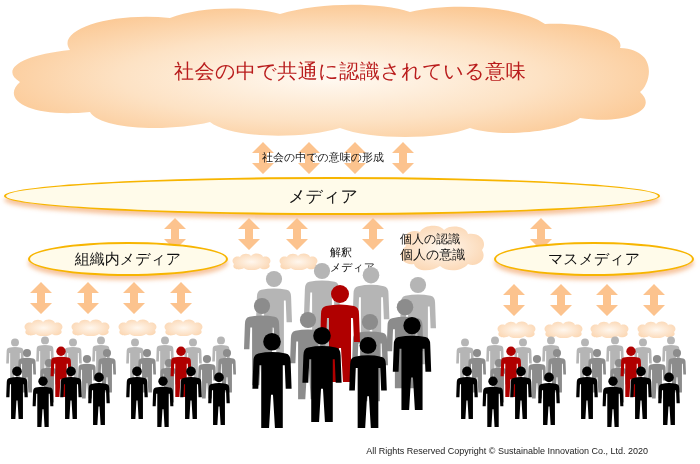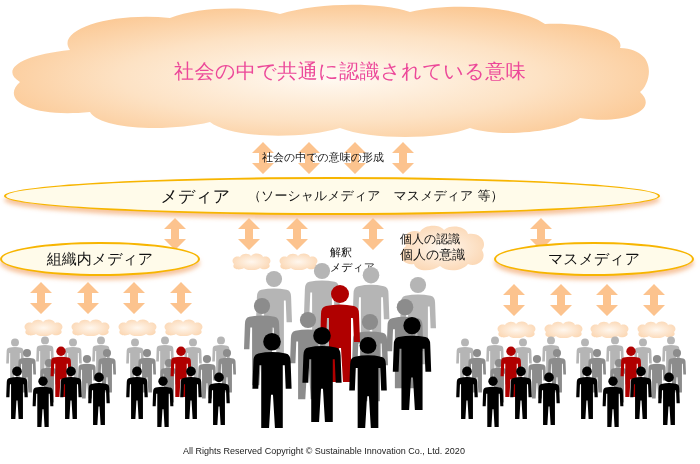--- a/index.html
+++ b/index.html
@@ -1,29 +1,29 @@
 <!DOCTYPE html>
 <html><head>
 <meta charset="utf-8">
 <style>
   html,body{margin:0;padding:0;background:#fff;}
   body{width:700px;height:464px;position:relative;overflow:hidden;font-family:"DejaVu Sans",sans-serif;color:#111;}
   .abs{position:absolute;}
   .cloud-main{position:absolute;left:0;top:0;width:700px;height:140px;}
-  .title{position:absolute;left:0;width:700px;top:58px;text-align:center;font-size:20px;color:#ec4899;letter-spacing:0.5px;}
+  .title{position:absolute;left:0;width:700px;top:58px;text-align:center;font-size:20px;color:#b91c1c;letter-spacing:0.5px;}
   .formation{position:absolute;left:262px;top:150px;font-size:11px;color:#111;}
   .ellipse{position:absolute;border:2.5px solid #f7b500;border-radius:50%;background:#fffbea;box-shadow:0 4px 4px rgba(240,150,80,0.55);display:flex;align-items:center;justify-content:center;}
   .media-main{left:4px;top:177px;width:652px;height:34px;}
   .media-main span{font-size:13px;}
   .media-main .big{font-size:17px;margin-right:18px;}
   .sub-ellipse{font-size:15px;}
   .arrow{position:absolute;width:22px;height:32px;}
   .puff{position:absolute;width:42px;height:18px;}
   .label-small{position:absolute;font-size:11px;line-height:15px;}
-  .footer{position:absolute;left:0;width:648px;top:446px;text-align:center;font-size:9px;font-family:"Liberation Sans",sans-serif;color:#222;}
+  .footer{position:absolute;left:0;width:648px;top:446px;text-align:right;font-size:9px;font-family:"Liberation Sans",sans-serif;color:#222;}
 </style>
 </head>
 <body>
 
 <svg width="0" height="0" style="position:absolute">
   <defs>
     <radialGradient id="cloudGrad" cx="50%" cy="55%" r="60%">
       <stop offset="0%" stop-color="#fffaf3"></stop>
       <stop offset="55%" stop-color="#fde2c4"></stop>
       <stop offset="100%" stop-color="#fbc58e"></stop>
@@ -59,21 +59,20 @@
 <svg class="arrow" style="left:344px;top:142px">
     <use href="#dblarrow"></use>
   </svg>
 <svg class="arrow" style="left:392px;top:142px">
     <use href="#dblarrow"></use>
   </svg>
 <div class="formation">社会の中での意味の形成</div>
 
 <div class="ellipse media-main">
   <span class="big">メディア</span>
-  <span>（ソーシャルメディア　マスメディア 等）</span>
 </div>
 
 <svg class="arrow" style="left:164px;top:218px">
     <use href="#dblarrow"></use>
   </svg>
 <svg class="arrow" style="left:238px;top:218px">
     <use href="#dblarrow"></use>
   </svg>
 <svg class="arrow" style="left:286px;top:218px">
     <use href="#dblarrow"></use>
@@ -98,21 +97,21 @@
 </div>
 
 <svg class="abs" style="left:396px;top:224px;width:92px;height:50px" viewBox="0 0 92 50">
   <path d="M10,22 C4,12 14,4 24,8 C28,0 44,0 48,6 C54,0 70,2 72,10 C84,8 92,18 86,26 C92,36 80,44 72,40 C66,48 50,48 44,42 C36,48 20,48 18,40 C6,42 0,30 10,22 Z" fill="url(#puffGrad)"></path>
 </svg>
 <div class="label-small" style="left:400px;top:232px;width:86px;font-size:12px">
   <div>個人の認識</div>
   <div style="font-size:13px">個人の意識</div>
 </div>
 
-<div class="ellipse sub-ellipse" style="left:0;top:242px;width:196px;height:30px">
+<div class="ellipse sub-ellipse" style="left:28px;top:242px;width:196px;height:30px">
   <span>組織内メディア</span>
 </div>
 
 <div class="ellipse sub-ellipse" style="left:494px;top:242px;width:196px;height:30px">
   <span>マスメディア</span>
 </div>
 
 <svg class="arrow" style="left:30px;top:282px">
     <use href="#dblarrow"></use>
   </svg>

